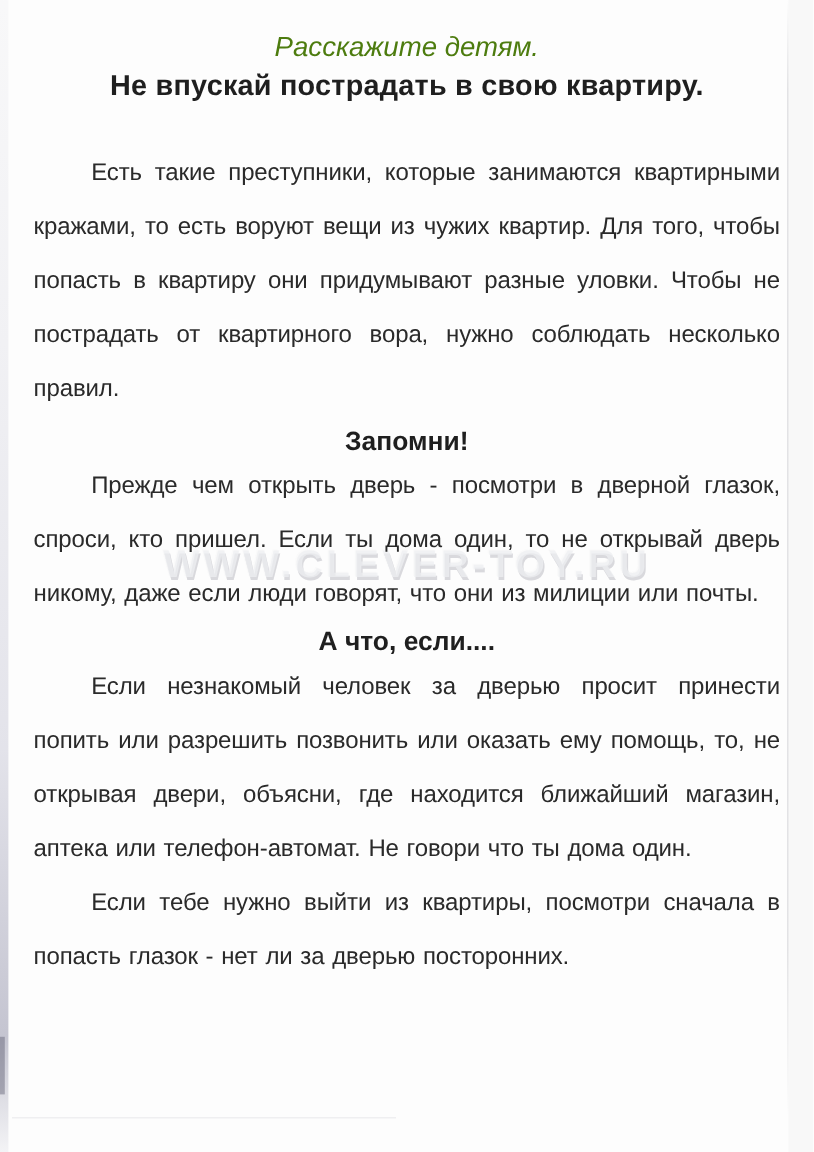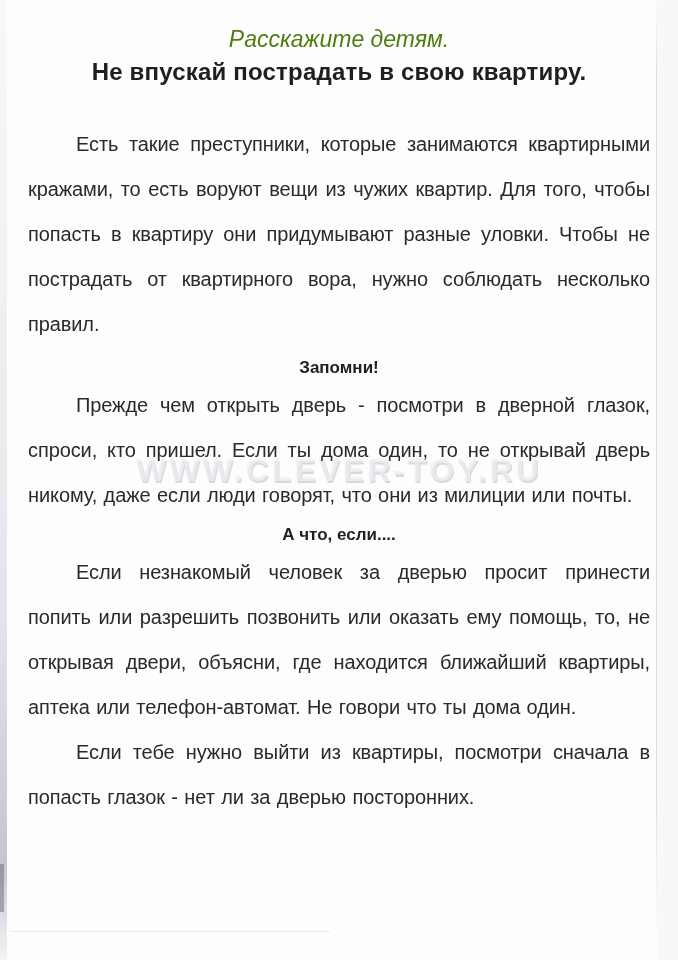--- a/index.html
+++ b/index.html
@@ -106,21 +106,21 @@
     text-indent: 48px;
     letter-spacing: -0.1px;
     word-spacing: 1px;
   }
   .body.intro   { margin-top: 34px; }
   .body.after-heading { margin-top: 2px; }
   .body.follow  { margin-top: 0; }
   .heading {
     text-align: center;
     font-weight: bold;
-    font-size: 17px;
+    font-size: 22px;
     line-height: 26px;
     color: #1f1f1f;
   }
   .heading.first  { margin-top: 8px; }
   .heading.second { margin-top: 4px; }
 </style>
 </head>
 <body>
 
 <div class="page">
@@ -139,18 +139,18 @@
     <div class="title">Не впускай пострадать в свою квартиру.</div>
 
     <p class="body intro">Есть такие преступники, которые занимаются квартирными кражами, то есть воруют вещи из чужих квартир. Для того, чтобы попасть в квартиру они придумывают разные уловки. Чтобы не пострадать от квартирного вора, нужно соблюдать несколько правил.</p>
 
     <div class="heading first">Запомни!</div>
 
     <p class="body after-heading">Прежде чем открыть дверь - посмотри в дверной глазок, спроси, кто пришел. Если ты дома один, то не открывай дверь никому, даже если люди говорят, что они из милиции или почты.</p>
 
     <div class="heading second">А что, если....</div>
 
-    <p class="body after-heading">Если незнакомый человек за дверью просит принести попить или разрешить позвонить или оказать ему помощь, то, не открывая двери, объясни, где находится ближайший квартиры, аптека или телефон-автомат. Не говори что ты дома один.</p>
+    <p class="body after-heading">Если незнакомый человек за дверью просит принести попить или разрешить позвонить или оказать ему помощь, то, не открывая двери, объясни, где находится ближайший магазин, аптека или телефон-автомат. Не говори что ты дома один.</p>
 
     <p class="body follow">Если тебе нужно выйти из квартиры, посмотри сначала в попасть глазок - нет ли за дверью посторонних.</p>
 
   </main>
 </div>
 
 </body></html>

